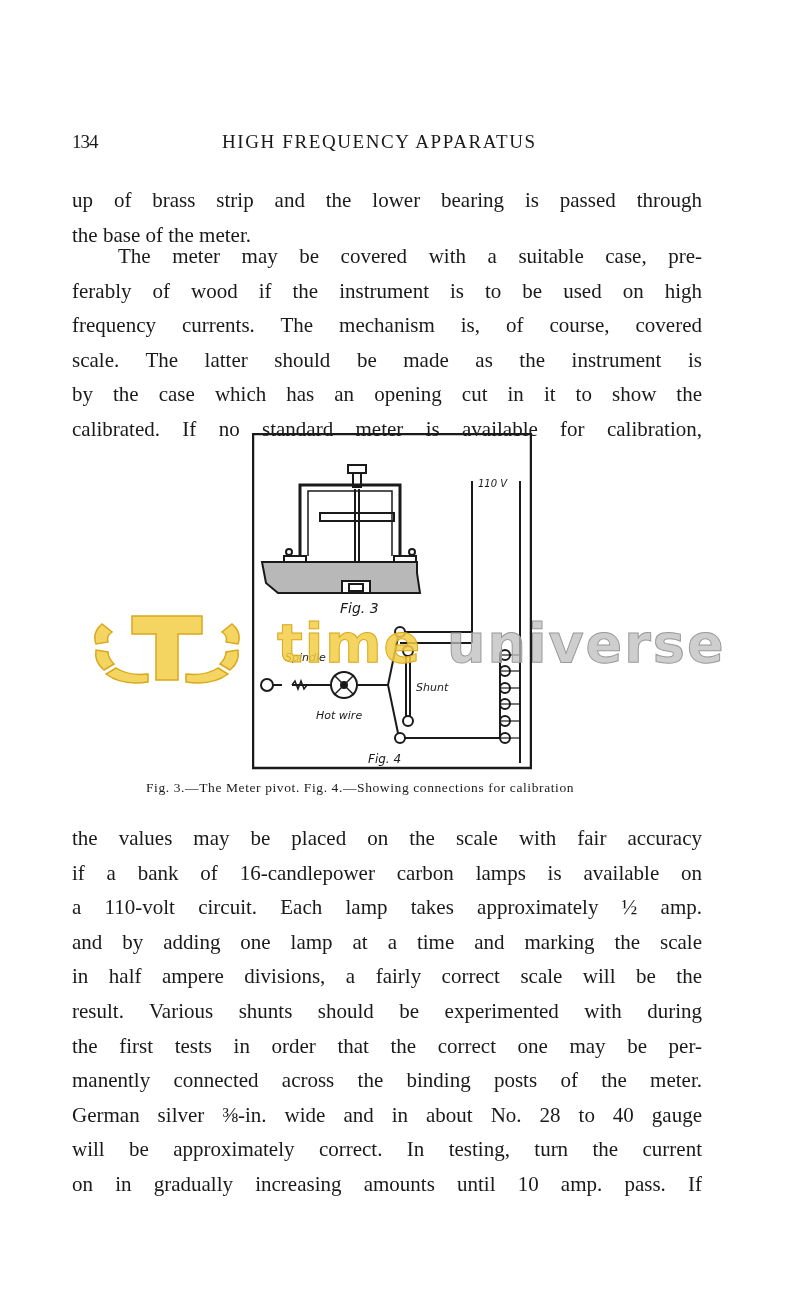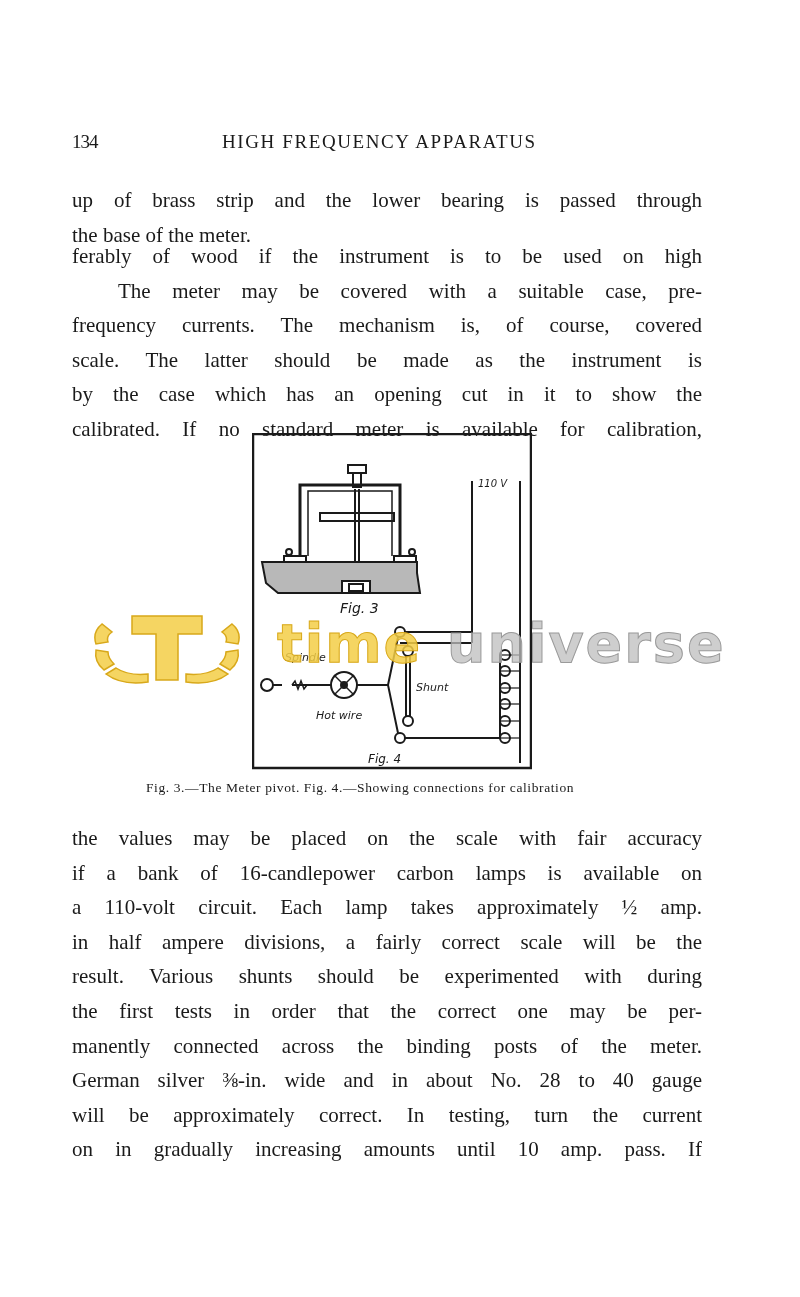--- a/index.html
+++ b/index.html
@@ -23,22 +23,22 @@
 
 <div class="page-num">134</div>
 <div class="running-head">HIGH FREQUENCY APPARATUS</div>
 
 <div class="para" style="top:180px;">
   <span class="ln">up of brass strip and the lower bearing is passed through</span>
   <span class="ln last">the base of the meter.</span>
 </div>
 
 <div class="para" style="top:236px;">
+  <span class="ln indent">The meter may be covered with a suitable case, pre-</span>
   <span class="ln">ferably of wood if the instrument is to be used on high</span>
-  <span class="ln indent">The meter may be covered with a suitable case, pre-</span>
   <span class="ln">frequency currents.  The mechanism is, of course, covered</span>
   <span class="ln">scale.  The latter should be made as the instrument is</span>
   <span class="ln">by the case which has an opening cut in it to show the</span>
   <span class="ln">calibrated.  If no standard meter is available for calibration,</span>
 </div>
 
 <div class="figure">
   <svg width="280" height="338" viewBox="0 0 280 338" xmlns="http://www.w3.org/2000/svg">
     <g fill="none" stroke="#1a1a1a" stroke-width="2">
 
@@ -130,20 +130,21 @@
   <span class="wm-text wm-tesla">time</span>
   <span class="wm-text wm-universe">universe</span>
 </div>
 
 <div class="caption">Fig. 3.—The Meter pivot.   Fig. 4.—Showing connections for calibration</div>
 
 <div class="para" style="top:818px;">
   <span class="ln">the values may be placed on the scale with fair accuracy</span>
   <span class="ln">if a bank of 16-candlepower carbon lamps is available on</span>
   <span class="ln">a 110-volt circuit.  Each lamp takes approximately ½ amp.</span>
+  <span class="ln">and by adding one lamp at a time and marking the scale</span>
   <span class="ln">in half ampere divisions, a fairly correct scale will be the</span>
   <span class="ln">result.  Various shunts should be experimented with during</span>
   <span class="ln">the first tests in order that the correct one may be per-</span>
   <span class="ln">manently connected across the binding posts of the meter.</span>
   <span class="ln">German silver ⅜-in. wide and in about No. 28 to 40 gauge</span>
   <span class="ln">will be approximately correct.  In testing, turn the current</span>
   <span class="ln">on in gradually increasing amounts until 10 amp. pass.  If</span>
 </div>
 
 </body></html>

